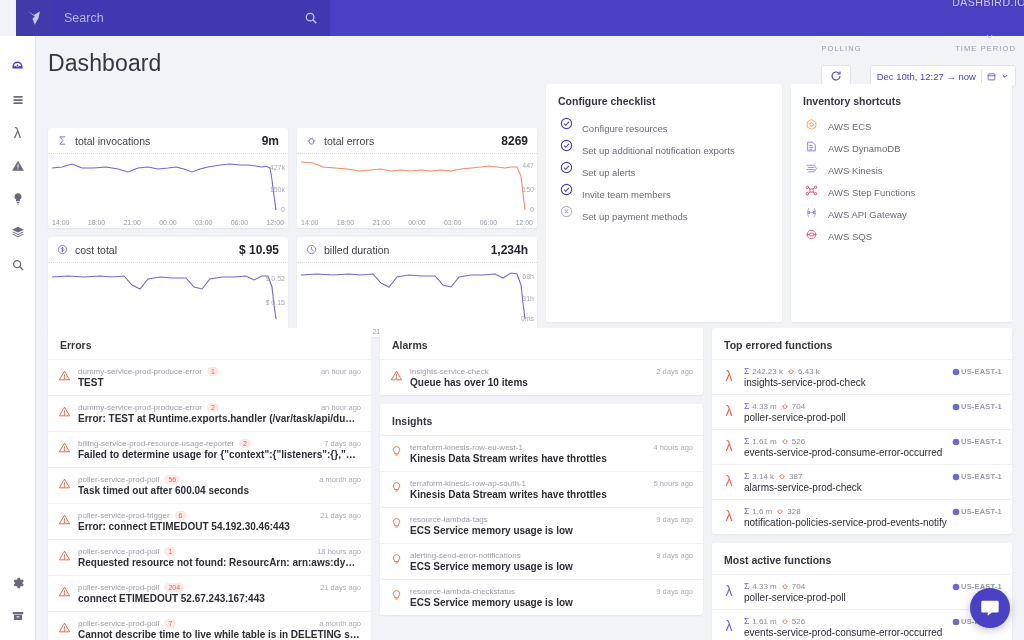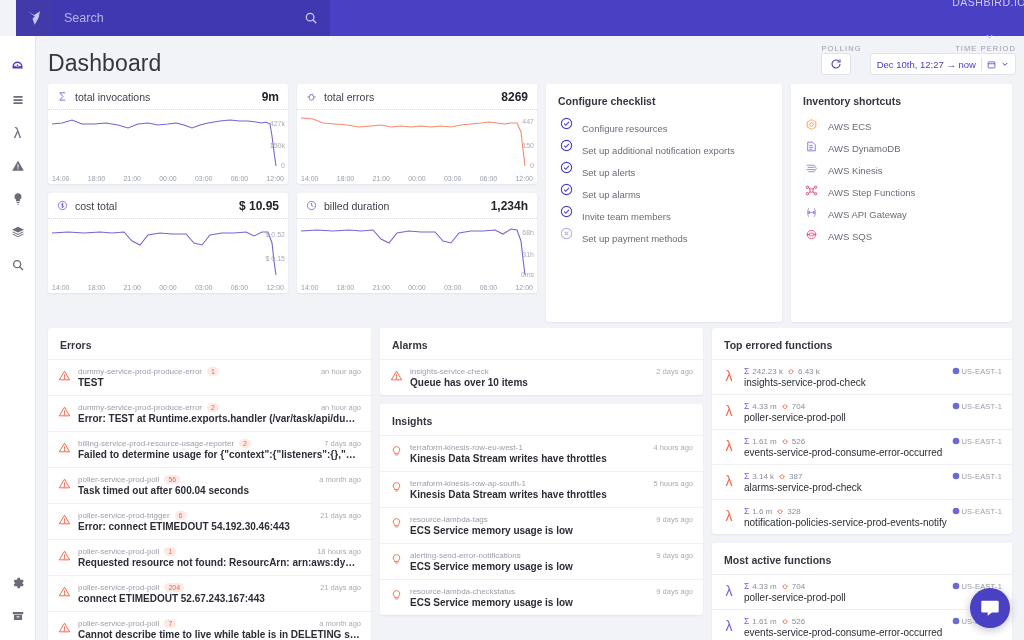--- a/index.html
+++ b/index.html
@@ -39,40 +39,40 @@
   
   .main { position: absolute; top: 36px; left: 36px; width: 988px; height: 604px;
           overflow: hidden; }
   .page-title { font-size: 23px; font-weight: 400; color: #35363f;
                 padding: 14px 0 10px 12px; letter-spacing: .1px; }
 
   .header-right { position: absolute; top: 8px; right: 8px; display: flex;
                   align-items: flex-end; gap: 8px; }
   .hr-col { display: flex; flex-direction: column; }
   .hr-lab { font-size: 7.5px; letter-spacing: 1.1px; color: #9b9cab;
-            text-transform: uppercase; margin-bottom: 0; text-align: center; }
+            text-transform: uppercase; margin-bottom: 12px; text-align: center; }
   .hr-lab.right { text-align: right; }
   .poll-btn { width: 30px; height: 22px; background: #fff; border: 1px solid #e2e3ea;
               border-radius: 3px; display: flex; align-items: center;
               justify-content: center; color: #4940c4; }
   .time-btn { height: 22px; background: #fff; border: 1px solid #e2e3ea; border-radius: 3px;
               display: flex; align-items: center; padding: 0 6px; gap: 5px;
               color: #4940c4; font-size: 9.5px; }
   .time-div { width: 1px; height: 13px; background: #e2e3ea; }
 
   
   .card { background: #fff; border-radius: 3px; box-shadow: 0 1px 2px rgba(40,40,70,.07); }
   .card-title { font-size: 10.5px; font-weight: bold; color: #35363f; padding: 11px 12px 8px; }
 
   
   .row1 { position: absolute; left: 12px; top: 48px; width: 964px; height: 238px;
           display: flex; gap: 9px; }
   .metrics { width: 489px; display: flex; flex-direction: column; gap: 9px; }
   .metric-row { display: flex; gap: 9px; height: 100px; }
-  .metric { width: 240px; height: 100px; position: relative; overflow: hidden; }
+  .metric { width: 240px; height: 100px; position: relative; overflow: hidden; margin-top: 44px; }
   .metric-head { display: flex; align-items: center; height: 26px; padding: 0 9px;
                  border-bottom: 1px dotted #d9dae4; }
   .metric-ic { width: 15px; color: #6f68d4; display: flex; align-items: center; }
   .metric-name { font-size: 10.5px; color: #3d3e49; margin-left: 3px; }
   .metric-val { margin-left: auto; font-size: 12px; font-weight: bold; color: #23242c; }
   .spark { position: relative; height: 74px; }
   .spark svg { display: block; }
   .axis-x { position: absolute; bottom: 2px; left: 0; width: 100%; display: flex;
             justify-content: space-between; padding: 0 4px; font-size: 7px; color: #9b9cab; }
   .axis-y { position: absolute; right: 3px; font-size: 7px; color: #a9aab7; }
@@ -115,21 +115,21 @@
   .fn-row:first-of-type { border-top: 0; }
   .fn-lambda { flex: 0 0 16px; font-size: 14px; text-align: center; line-height: 1;
                padding-top: 3px; }
   .fn-lambda.err { color: #f0674a; }
   .fn-lambda.act { color: #6f68d4; }
   .fn-body { flex: 1; min-width: 0; }
   .fn-meta { display: flex; align-items: center; gap: 4px; }
   .fn-stat { font-size: 8px; color: #8b8c9a; display: flex; align-items: center; gap: 3px; }
   .fn-sigma { color: #6f68d4; font-size: 8.5px; }
   .fn-region { margin-left: auto; font-size: 7.5px; color: #9b9cab; display: flex;
-               align-items: flex-start; gap: 1px; flex: 0 0 auto; letter-spacing: .2px; }
+               align-items: flex-end; gap: 1px; flex: 0 0 auto; letter-spacing: .2px; font-weight: bold; }
   .fn-name { font-size: 10px; font-weight: normal; color: #2c2d36; margin-top: 1px;
              white-space: nowrap; overflow: hidden; text-overflow: ellipsis; }
 
   
   .intercom { position: absolute; right: 14px; bottom: 12px; width: 40px; height: 40px;
               border-radius: 50%; background: #4940c4; display: flex; align-items: center;
               justify-content: center; box-shadow: 0 2px 8px rgba(40,40,90,.3); z-index: 40; }
 </style>
 </head>
 <body>
@@ -405,27 +405,20 @@
               <circle cx="12" cy="12" r="9.5"></circle>
               <polyline points="7.5,12.4 10.6,15.4 16.5,8.8"></polyline>
             </svg></span>
         <span class="ck-lab">Set up alerts</span>
       </div>
       <div class="ck-item">
         <span><svg width="13" height="13" viewBox="0 0 24 24" fill="none" stroke="#4940c4" stroke-width="2">
               <circle cx="12" cy="12" r="9.5"></circle>
               <polyline points="7.5,12.4 10.6,15.4 16.5,8.8"></polyline>
             </svg></span>
-        <span class="ck-lab">Set up alarms</span>
-      </div>
-      <div class="ck-item">
-        <span><svg width="13" height="13" viewBox="0 0 24 24" fill="none" stroke="#4940c4" stroke-width="2">
-              <circle cx="12" cy="12" r="9.5"></circle>
-              <polyline points="7.5,12.4 10.6,15.4 16.5,8.8"></polyline>
-            </svg></span>
         <span class="ck-lab">Invite team members</span>
       </div>
       <div class="ck-item">
         <span><svg width="13" height="13" viewBox="0 0 24 24" fill="none" stroke="#b7b3e2" stroke-width="2">
               <circle cx="12" cy="12" r="9.5"></circle>
               <line x1="8.6" y1="8.6" x2="15.4" y2="15.4"></line>
               <line x1="15.4" y1="8.6" x2="8.6" y2="15.4"></line>
             </svg></span>
         <span class="ck-lab">Set up payment methods</span>
       </div>

